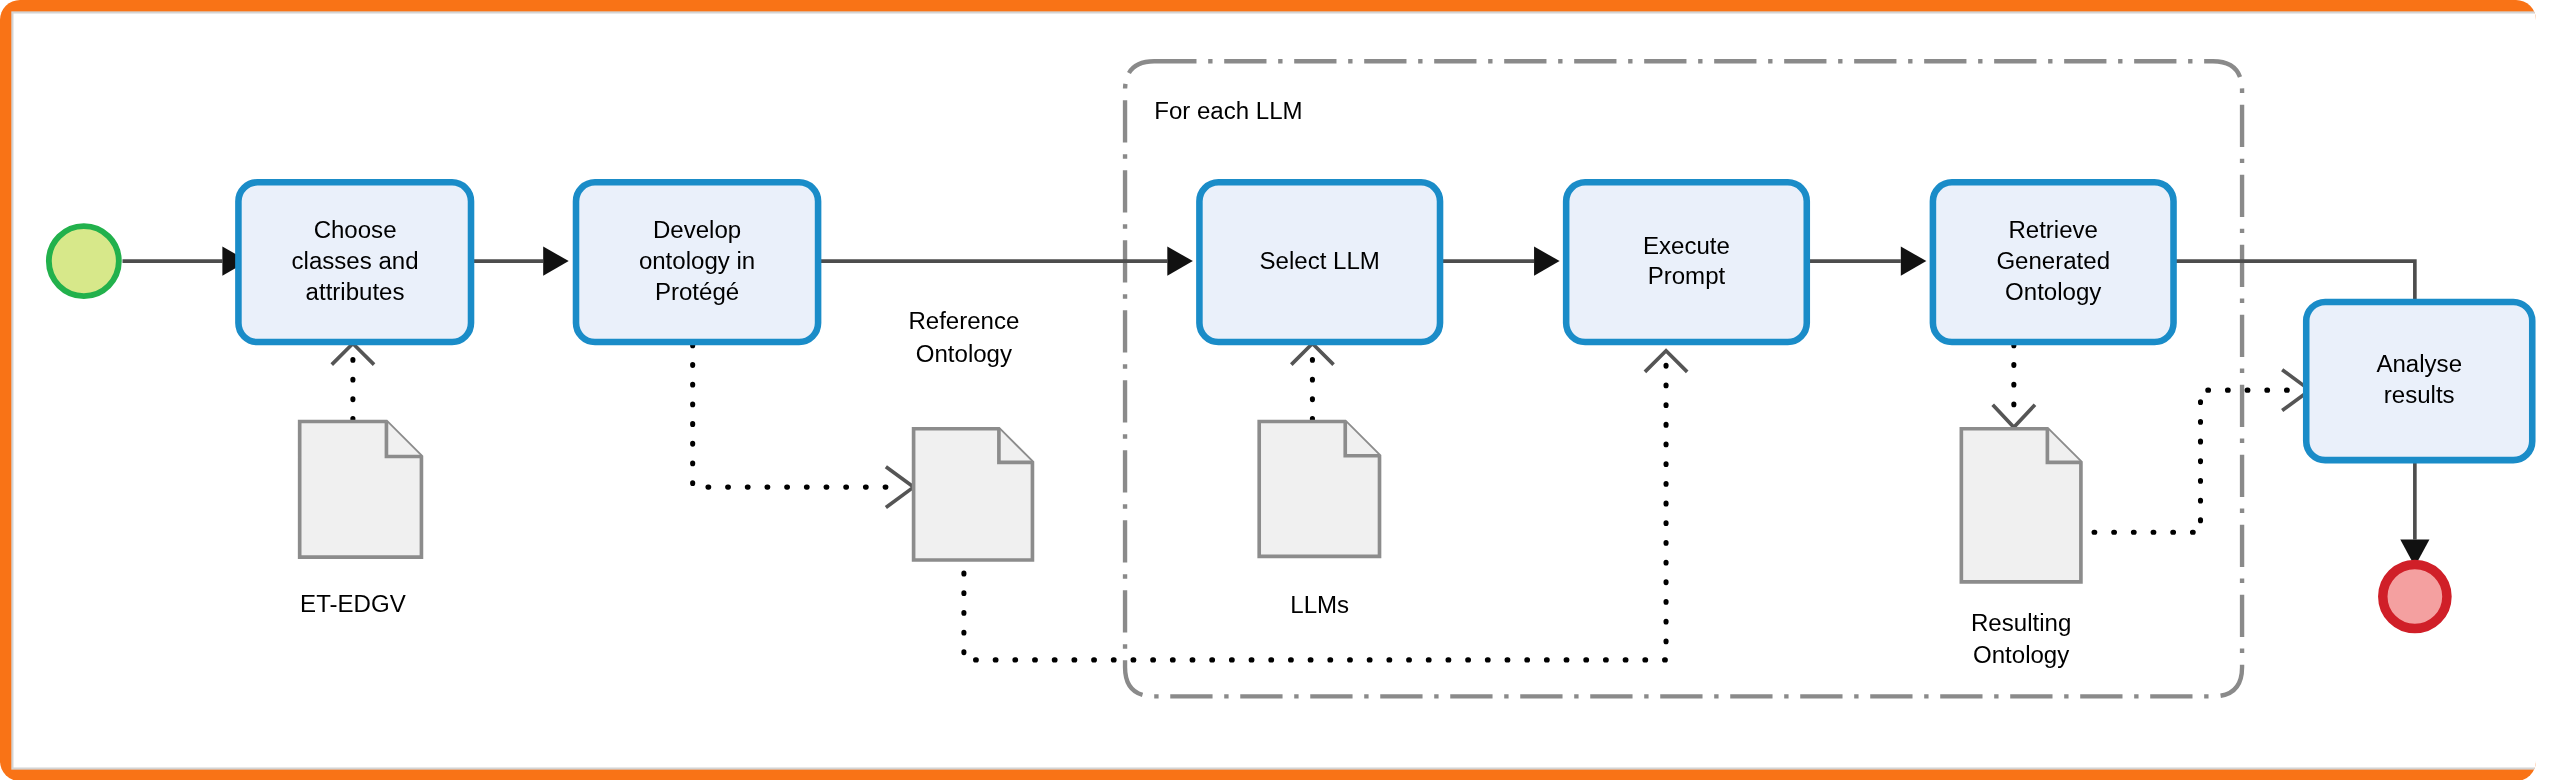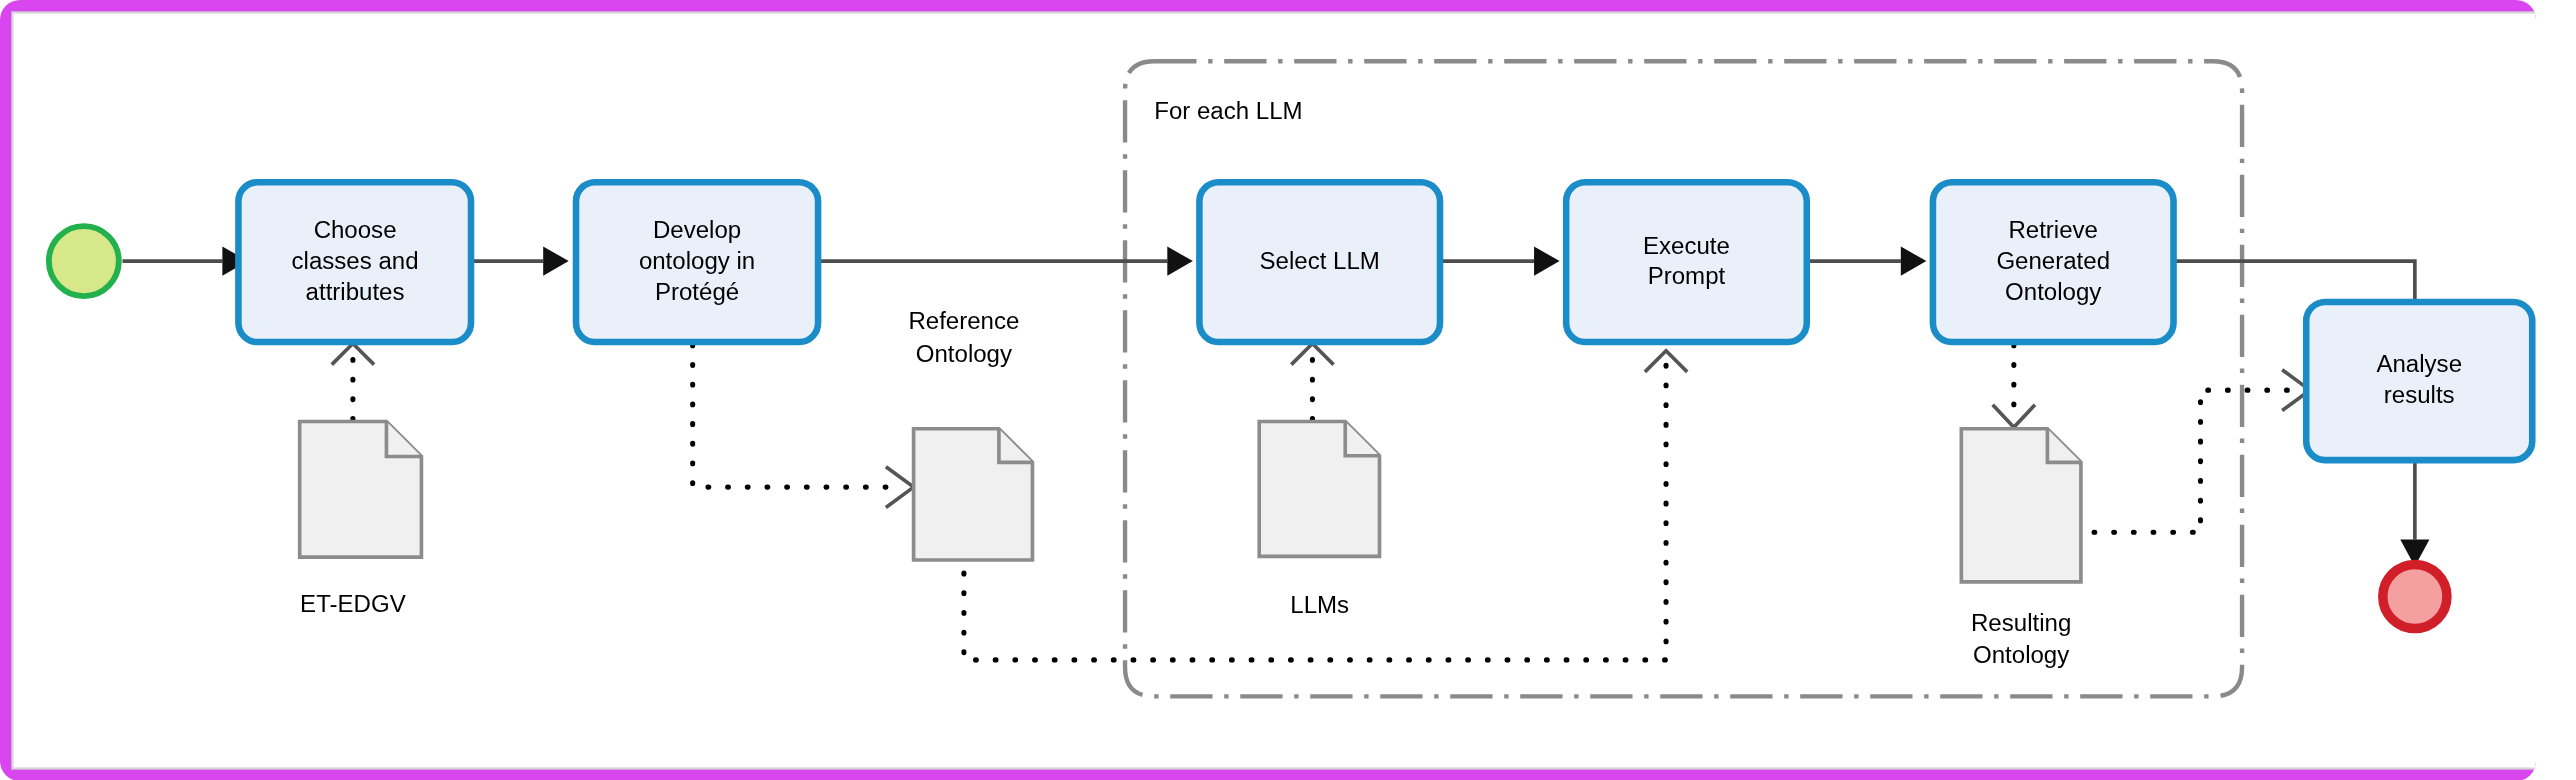--- a/index.html
+++ b/index.html
@@ -7,21 +7,21 @@
     padding: 0;
     background: #ffffff;
   }
   body {
     font-family: "Liberation Sans", sans-serif;
   }
   #canvas {
     position: relative;
     width: 2536px;
     height: 781px;
-    background: #d946ef;
+    background: #f97316;
     overflow: hidden;
     border-radius: 20px;
   }
   #diagram-svg {
     position: absolute;
     top: 0;
     left: 0;
     width: 2576px;
     height: 781px;
   }

